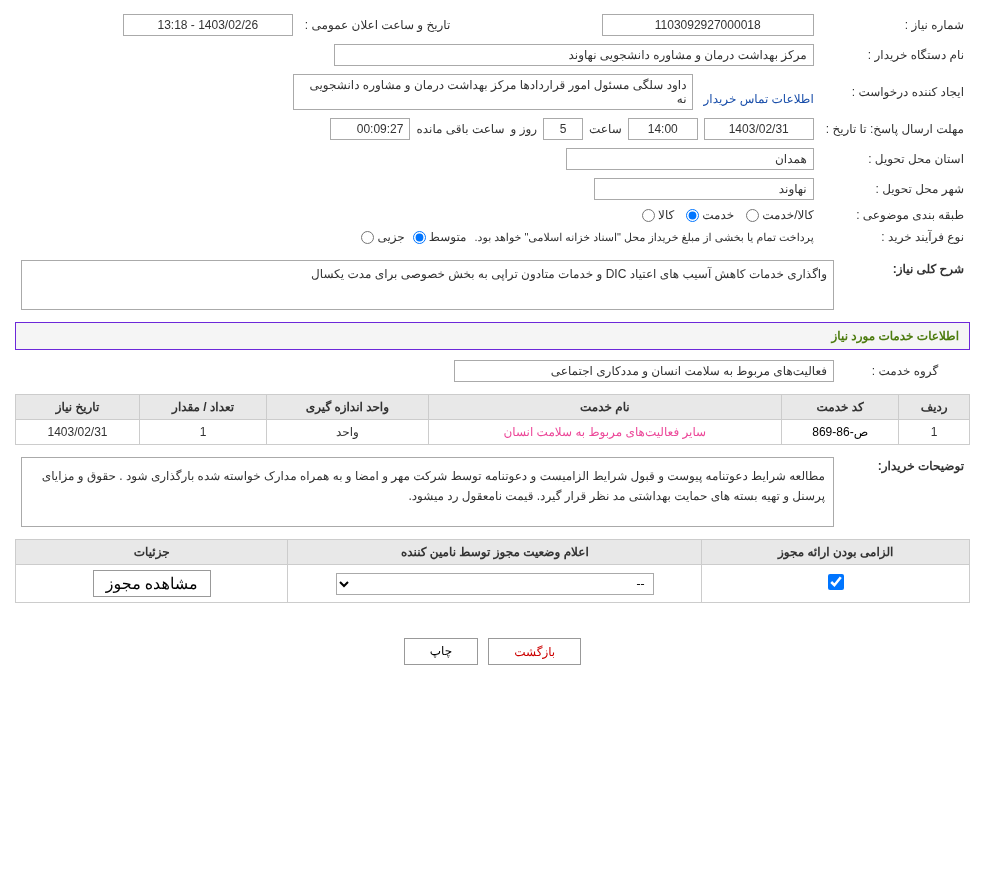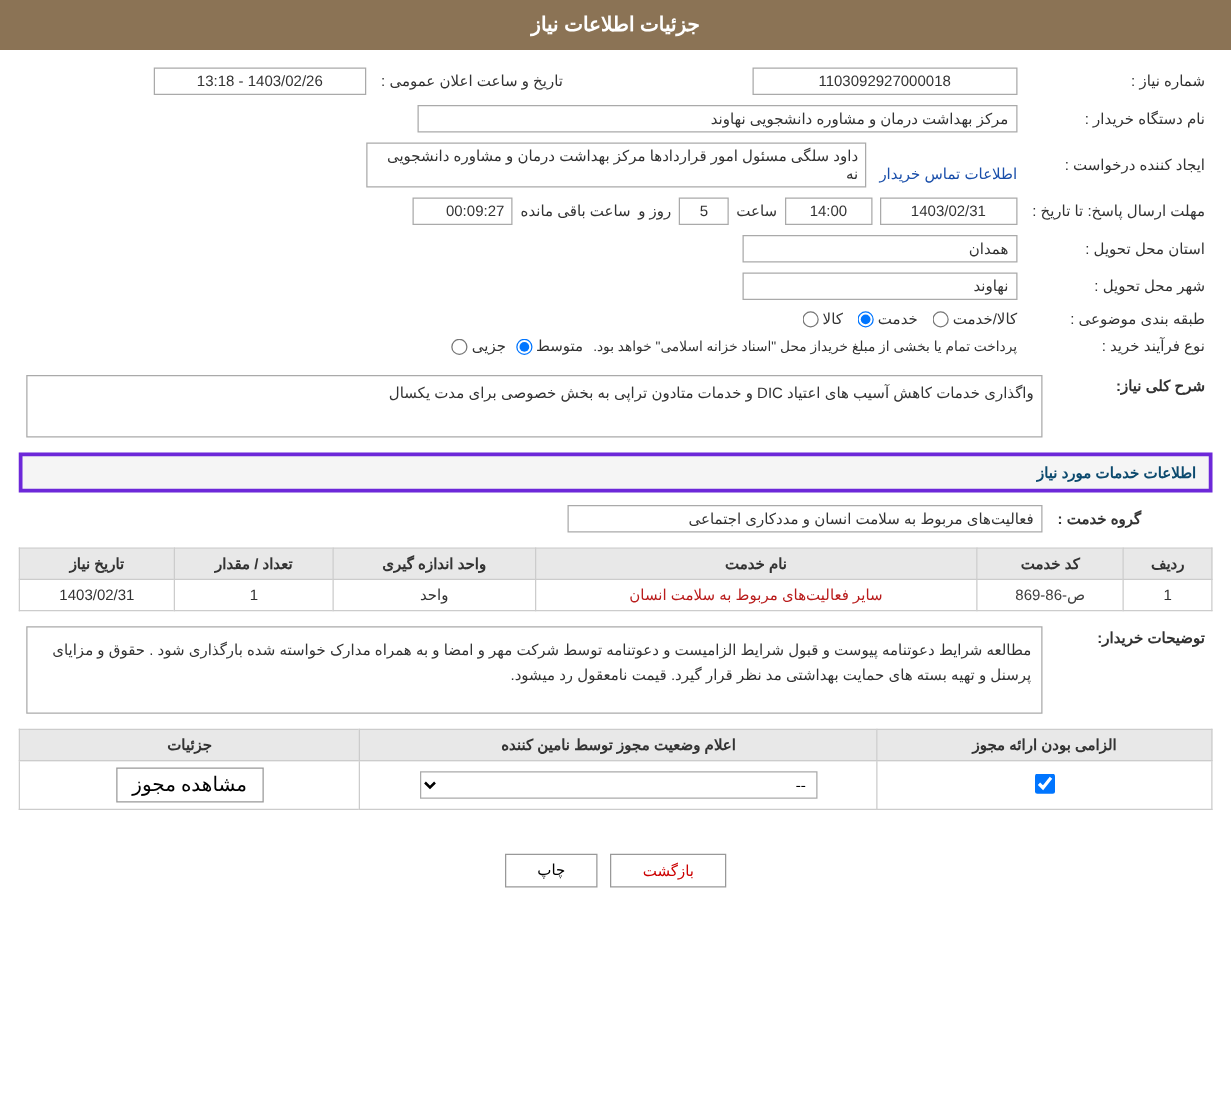--- a/index.html
+++ b/index.html
@@ -56,26 +56,26 @@
       display: inline-block;
     }
     .date-input { width: 110px; }
     .time-input { width: 70px; }
     .days-input { width: 40px; }
     .countdown-input { width: 80px; }
 
     .blue-link { color: #1a4faa; }
     .section-header {
       background: #f5f5f5;
-      border: 3px solid #6d28d9;
+      border: 1px solid #6d28d9;
       padding: 6px 10px;
       font-weight: bold;
       text-align: right;
       margin: 8px 0 6px 0;
-      color: #0c4a6e;
+      color: #4d7c0f;
     }
     .description-box {
       border: 1px solid #aaa;
       padding: 6px;
       min-height: 50px;
       background: #fff;
       text-align: right;
       direction: rtl;
       width: 100%;
     }
@@ -92,22 +92,22 @@
       border: 1px solid #ccc;
       padding: 5px 8px;
       text-align: center;
       font-weight: bold;
     }
     .services-table td {
       border: 1px solid #ccc;
       padding: 5px 8px;
       text-align: center;
     }
-    .service-code { color: #404040; }
-    .service-name { color: #b91c1c; border-radius: 11px; }
+    .service-code { color: #000000; }
+    .service-name { color: #ec4899; border-radius: 11px; }
     .notes-box {
       border: 1px solid #aaa;
       padding: 8px;
       min-height: 70px;
       background: #fff;
       text-align: right;
       direction: rtl;
       width: 100%;
       line-height: 1.7;
     }
@@ -208,23 +208,20 @@
       background: #fff;
       width: 380px;
       text-align: right;
     }
   </style>
 </head>
 <body>
 
 <div class="page-wrapper">
 
-  <div class="page-header">
-    <span>جزئیات اطلاعات نیاز</span>
-  </div>
 
   <div class="main-content">
 
     <table class="info-table">
 
       <tbody>
           <tr>
         <td class="label-cell">شماره نیاز :</td>
         <td class="value-cell">
           <span class="input-box" style="width:212px; text-align:center;">1103092927000018</span>
@@ -262,21 +259,21 @@
             <span style="white-space:nowrap;">ساعت</span>
             <span class="input-box time-input" style="text-align:center;">14:00</span>
             <span class="input-box date-input" style="text-align:center;">1403/02/31</span>
           </div>
         </td>
       </tr>
 
       <tr>
         <td class="label-cell">استان محل تحویل :</td>
         <td class="value-cell" colspan="3">
-          <span class="input-box" style="width:220px;text-align:right;">همدان</span>
+          <span class="input-box" style="width:248px;text-align:right;">همدان</span>
         </td>
       </tr>
 
       <tr>
         <td class="label-cell">شهر محل تحویل :</td>
         <td class="value-cell" colspan="3">
           <span class="input-box" style="width:220px;">نهاوند</span>
         </td>
       </tr>
 
@@ -332,21 +329,21 @@
         </tr>
       </tbody>
         </table>
     </div>
 
     <div class="section-header">اطلاعات خدمات مورد نیاز</div>
 
     <table class="info-table">
       <tbody>
           <tr>
-        <td style="width:130px; text-align:left;font-weight:bold;">گروه خدمت :</td>
+        <td style="width:130px; text-align:center;">گروه خدمت :</td>
         <td>
           <span class="input-box group-service-input">فعالیت‌های مربوط به سلامت انسان و مددکاری اجتماعی</span>
         </td>
       </tr>
     </tbody>
       </table>
 
     <div class="services-section">
       <table class="services-table">
         <thead>

